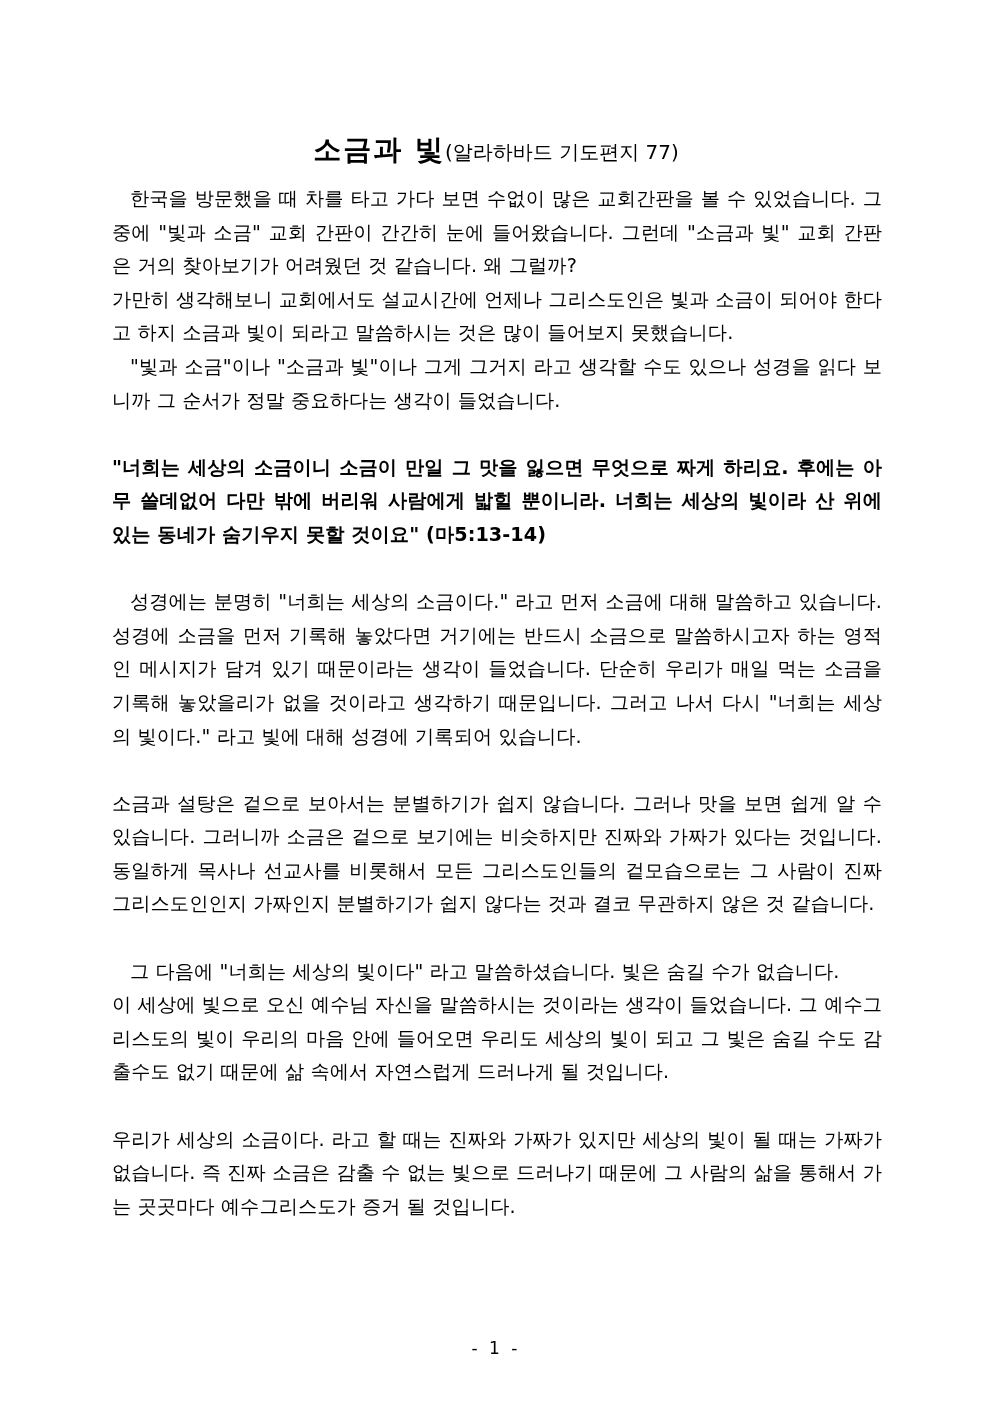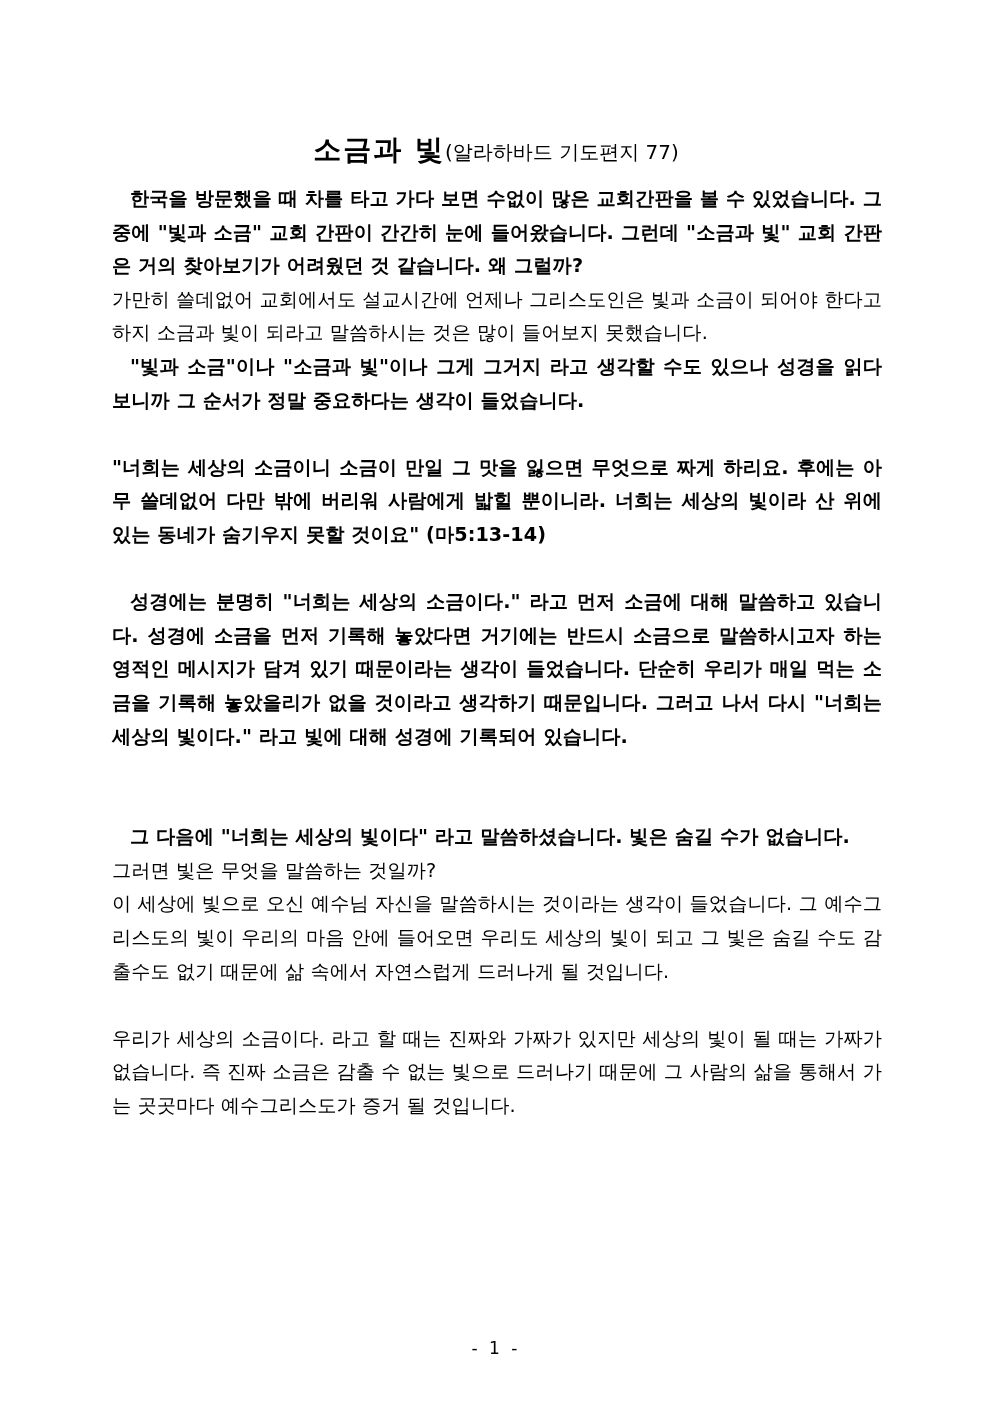--- a/index.html
+++ b/index.html
@@ -54,21 +54,20 @@
     font-size: 19.2px;
     line-height: 33.6px;
     text-align: justify;
     text-justify: inter-character;
     word-break: break-all;
     letter-spacing: 0.1px;
     margin: 0;
   }
   .para.indent {
     text-indent: 18px;
-    font-weight: bold;
   }
   .para.quote {
     font-weight: bold;
     text-align: justify;
     text-justify: inter-character;
   }
   .spacer {
     height: 33.6px;
   }
 
@@ -86,30 +85,30 @@
 <body>
 
 <div class="page">
 
   <h1 class="doc-title">
     <span class="title-main">소금과 빛</span><span class="title-sub">(알라하바드 기도편지 77)</span>
   </h1>
 
   <div class="body-area" id="body-area">
       <p class="para indent">한국을 방문했을 때 차를 타고 가다 보면 수없이 많은 교회간판을 볼 수 있었습니다. 그 중에 "빛과 소금" 교회 간판이 간간히 눈에 들어왔습니다. 그런데 "소금과 빛" 교회 간판은 거의 찾아보기가 어려웠던 것 같습니다. 왜 그럴까?</p>
-      <p class="para">가만히 쓸데없어 교회에서도 설교시간에 언제나 그리스도인은 빛과 소금이 되어야 한다고 하지 소금과 빛이 되라고 말씀하시는 것은 많이 들어보지 못했습니다.</p>
+      <p class="para">가만히 생각해보니 교회에서도 설교시간에 언제나 그리스도인은 빛과 소금이 되어야 한다고 하지 소금과 빛이 되라고 말씀하시는 것은 많이 들어보지 못했습니다.</p>
       <p class="para indent">"빛과 소금"이나 "소금과 빛"이나 그게 그거지 라고 생각할 수도 있으나 성경을 읽다 보니까 그 순서가 정말 중요하다는 생각이 들었습니다.</p>
       <div class="spacer"></div>
       <p class="para quote">"너희는 세상의 소금이니 소금이 만일 그 맛을 잃으면 무엇으로 짜게 하리요. 후에는 아무 쓸데없어 다만 밖에 버리워 사람에게 밟힐 뿐이니라. 너희는 세상의 빛이라 산 위에 있는 동네가 숨기우지 못할 것이요" (마5:13-14)</p>
       <div class="spacer"></div>
       <p class="para indent">성경에는 분명히 "너희는 세상의 소금이다." 라고 먼저 소금에 대해 말씀하고 있습니다. 성경에 소금을 먼저 기록해 놓았다면 거기에는 반드시 소금으로 말씀하시고자 하는 영적인 메시지가 담겨 있기 때문이라는 생각이 들었습니다. 단순히 우리가 매일 먹는 소금을 기록해 놓았을리가 없을 것이라고 생각하기 때문입니다. 그러고 나서 다시 "너희는 세상의 빛이다." 라고 빛에 대해 성경에 기록되어 있습니다.</p>
       <div class="spacer"></div>
+      <p class="para">소금과 설탕은 겉으로 보아서는 분별하기가 쉽지 않습니다. 그러나 맛을 보면 쉽게 알 수 있습니다. 그러니까 소금은 겉으로 보기에는 비슷하지만 진짜와 가짜가 있다는 것입니다. 동일하게 목사나 선교사를 비롯해서 모든 그리스도인들의 겉모습으로는 그 사람이 진짜 그리스도인인지 가짜인지 분별하기가 쉽지 않다는 것과 결코 무관하지 않은 것 같습니다.</p>
       <div class="spacer"></div>
       <p class="para indent">그 다음에 "너희는 세상의 빛이다" 라고 말씀하셨습니다. 빛은 숨길 수가 없습니다.</p>
-      <p class="para">그러면 빛은 무엇을 말씀하는 것일까?</p>
       <p class="para">이 세상에 빛으로 오신 예수님 자신을 말씀하시는 것이라는 생각이 들었습니다. 그 예수그리스도의 빛이 우리의 마음 안에 들어오면 우리도 세상의 빛이 되고 그 빛은 숨길 수도 감출수도 없기 때문에 삶 속에서 자연스럽게 드러나게 될 것입니다.</p>
       <div class="spacer"></div>
       <p class="para">우리가 세상의 소금이다. 라고 할 때는 진짜와 가짜가 있지만 세상의 빛이 될 때는 가짜가 없습니다. 즉 진짜 소금은 감출 수 없는 빛으로 드러나기 때문에 그 사람의 삶을 통해서 가는 곳곳마다 예수그리스도가 증거 될 것입니다.</p>
     </div>
 
   <div class="page-footer">- 1 -</div>
 
 </div>
 
 </body></html>

